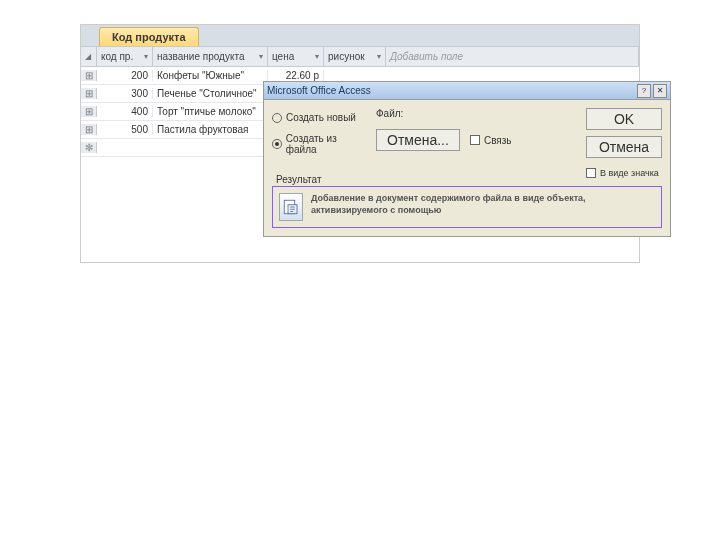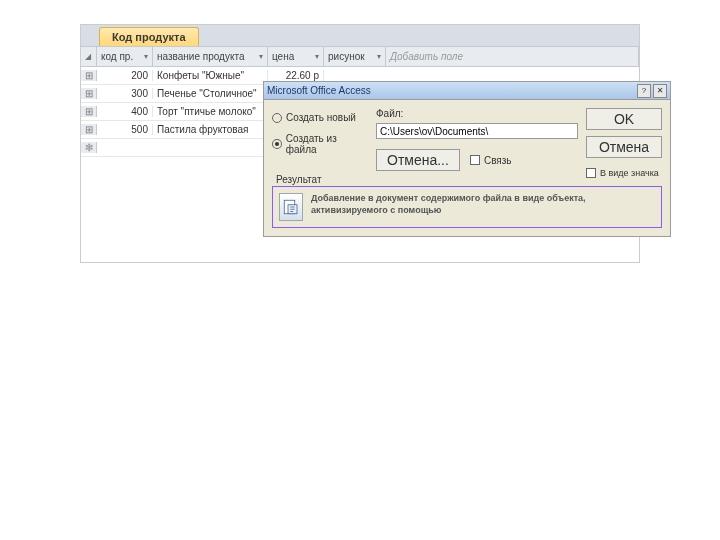--- a/index.html
+++ b/index.html
@@ -147,21 +147,20 @@
               <span>Создать новый</span>
             </div>
             <div class="radio sel">
               <span class="dot"></span>
               <span>Создать из файла</span>
             </div>
           </div>
 
           <div class="filearea">
             <div class="lbl">Файл:</div>
-            <input type="text" value="C:\Users\ov\Documents\" style="">
             <div class="browse-row">
               <div class="btn">Отмена...</div>
               <div class="ck">
                 <span class="box"></span>
                 <span>Связь</span>
               </div>
             </div>
           </div>
 
           <div class="rightcol">

